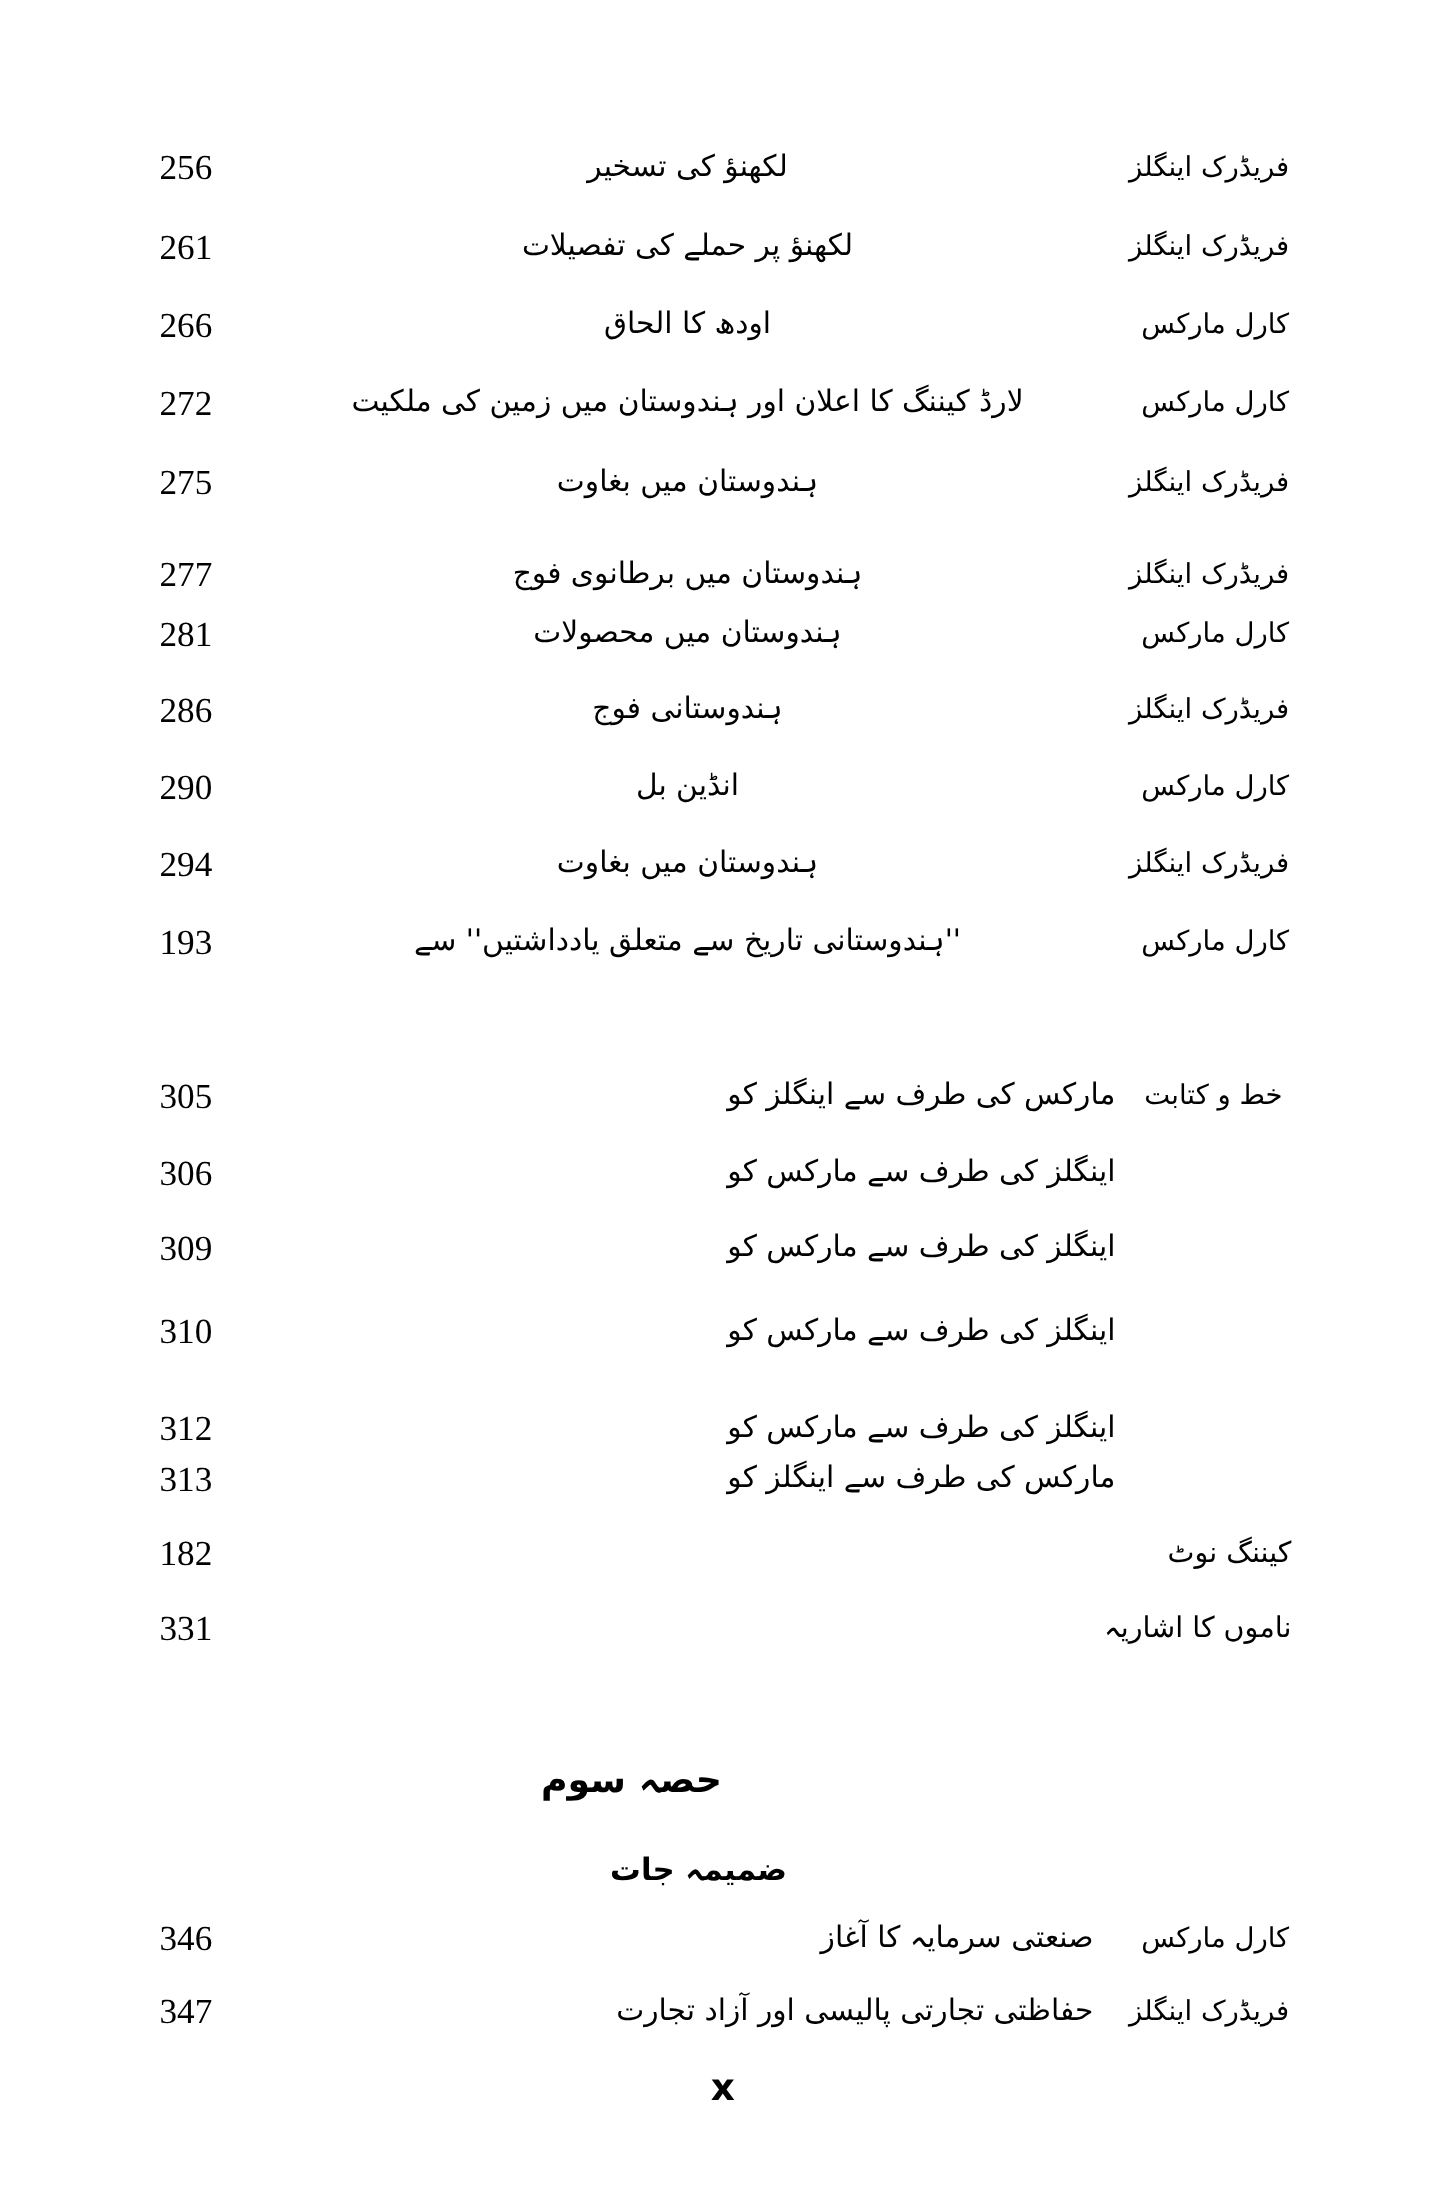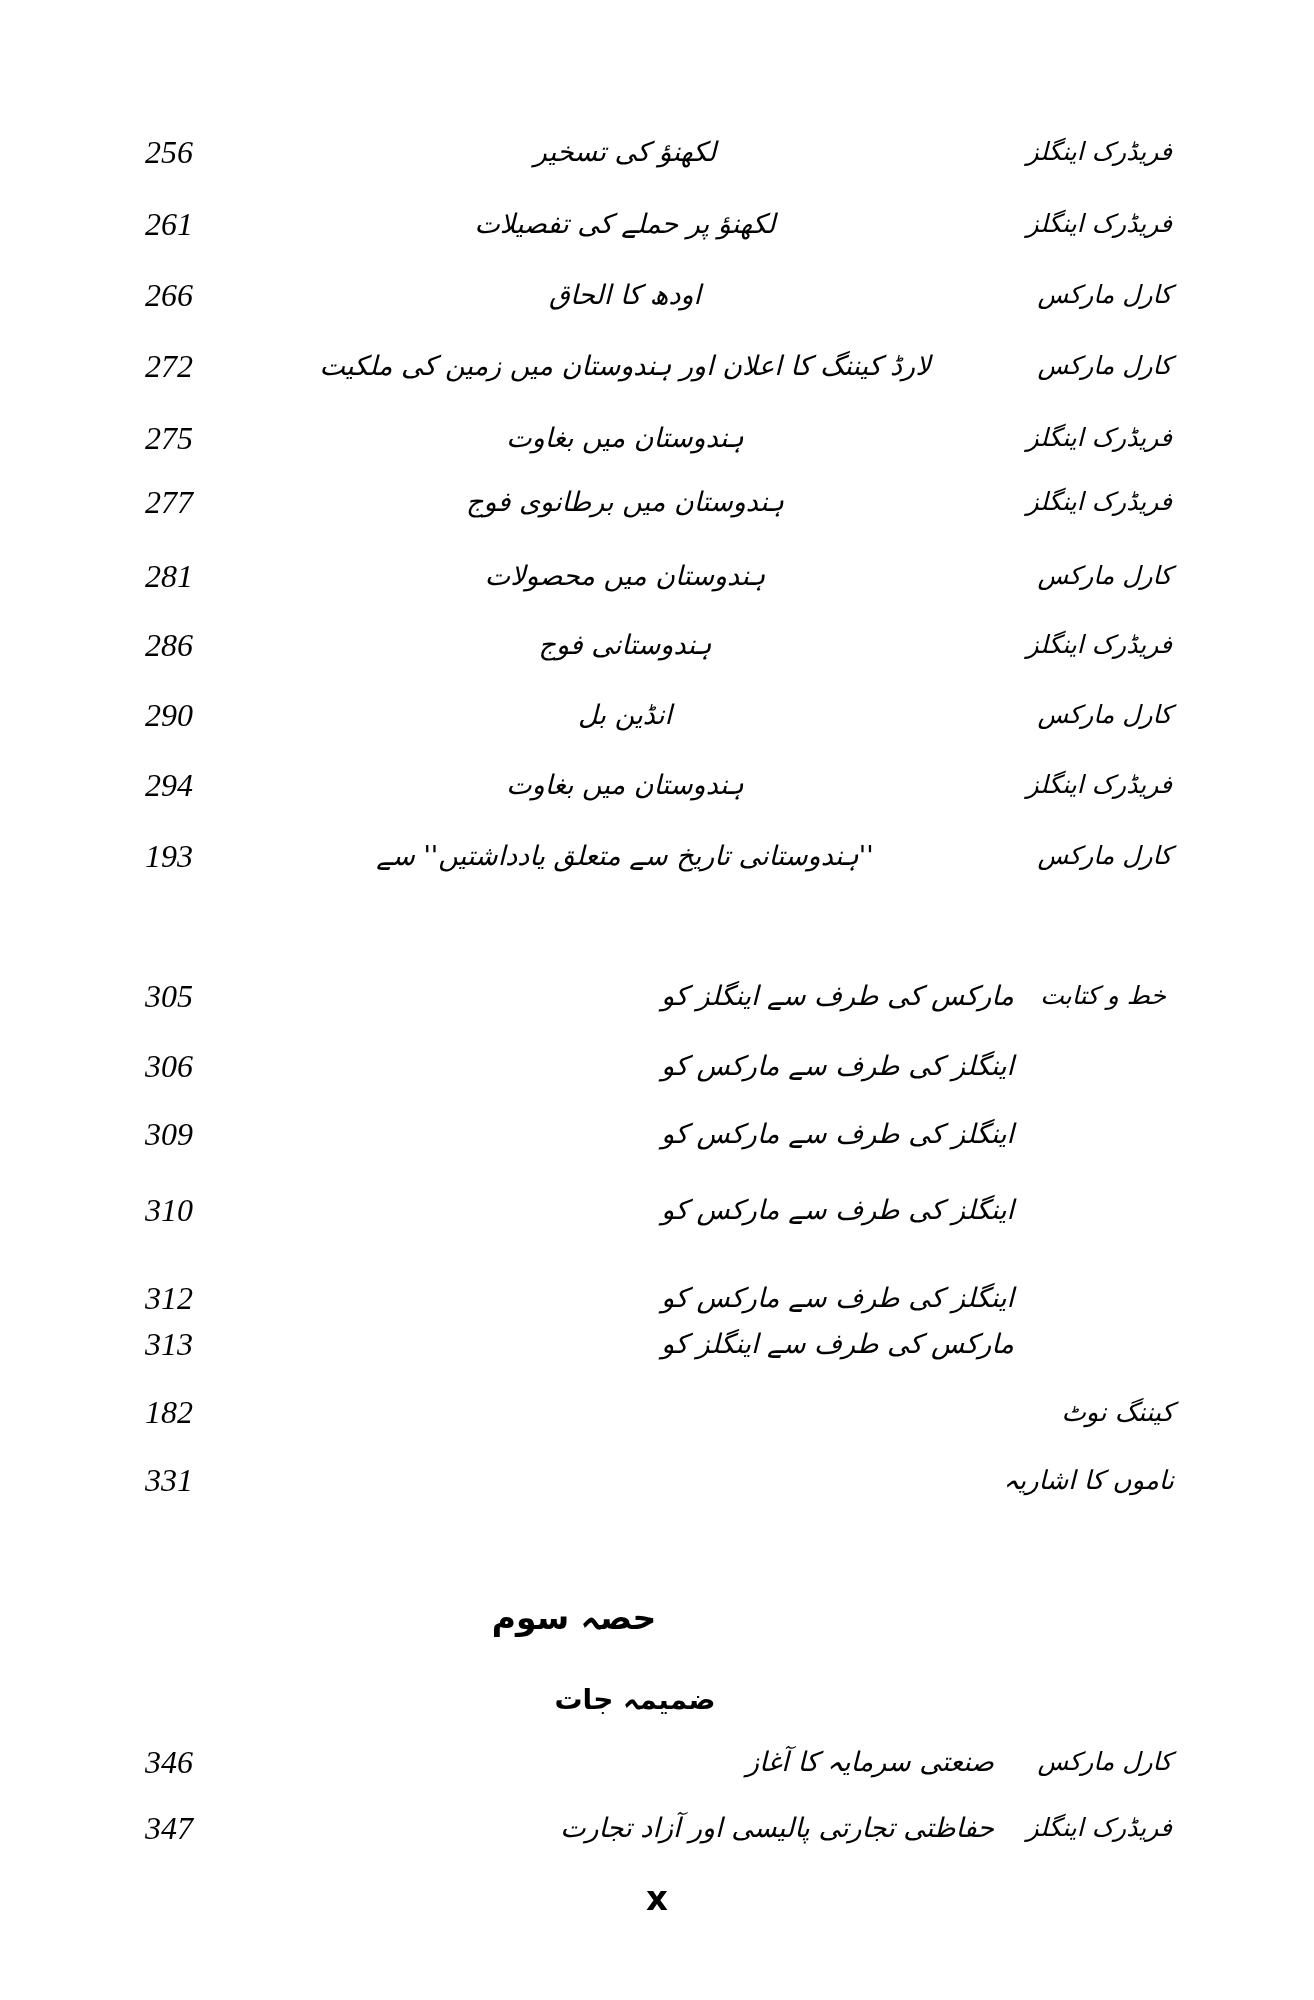--- a/index.html
+++ b/index.html
@@ -3,21 +3,21 @@
 <meta charset="utf-8">
 <style>
   html,body{margin:0;padding:0;}
   body{
     width:1314px;height:2000px;
     background:#ffffff;color:#000;
     font-family:"DejaVu Sans",sans-serif;
     position:relative;overflow:hidden;
   }
   .page{position:absolute;inset:0;background:#fff;}
-  .row{position:absolute;left:0;width:1314px;height:60px;line-height:60px;font-style:italic;}
+  .row{position:absolute;left:0;width:1314px;height:60px;line-height:60px;}
   .num{
     position:absolute;left:145px;top:0;
     font-family:"Liberation Serif","DejaVu Serif",serif;
     font-size:32px;direction:ltr;
   }
   .title-c{ 
     position:absolute;left:150px;width:950px;top:0;
     text-align:center;direction:rtl;font-size:27px;white-space:nowrap;
   }
   .title-r{ 
@@ -77,21 +77,21 @@
   <div class="row" style="top:336px">
     <span class="num">272</span>
     <span class="title-c">لارڈ کیننگ کا اعلان اور ہندوستان میں زمین کی ملکیت</span>
     <span class="author">کارل مارکس</span>
   </div>
   <div class="row" style="top:408px">
     <span class="num">275</span>
     <span class="title-c">ہندوستان میں بغاوت</span>
     <span class="author">فریڈرک اینگلز</span>
   </div>
-  <div class="row" style="top:472px">
+  <div class="row" style="top:492px">
     <span class="num">277</span>
     <span class="title-c">ہندوستان میں برطانوی فوج</span>
     <span class="author">فریڈرک اینگلز</span>
   </div>
   <div class="row" style="top:546px">
     <span class="num">281</span>
     <span class="title-c">ہندوستان میں محصولات</span>
     <span class="author">کارل مارکس</span>
   </div>
   <div class="row" style="top:615px">

